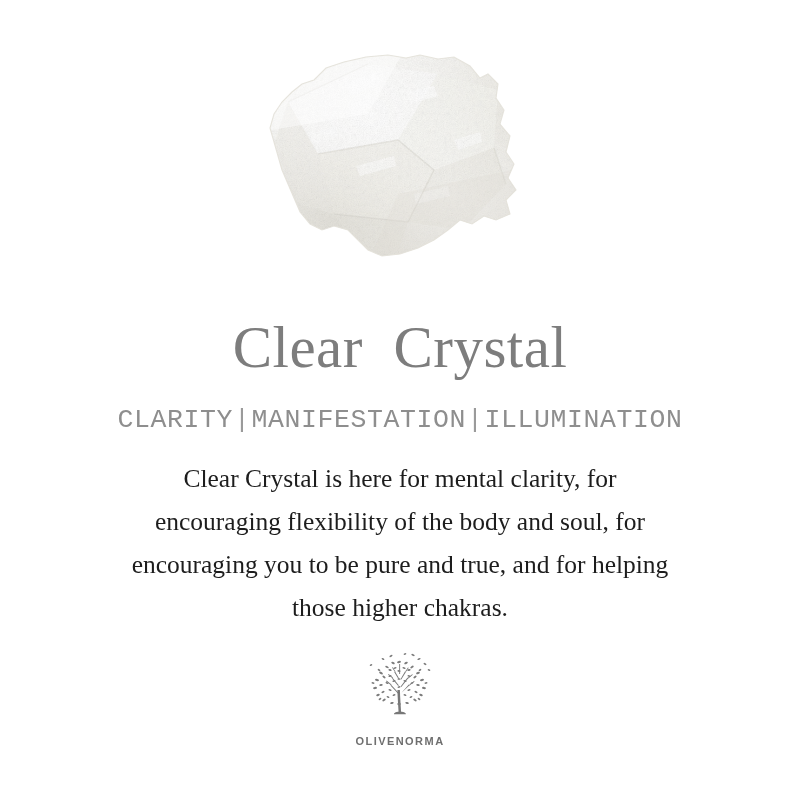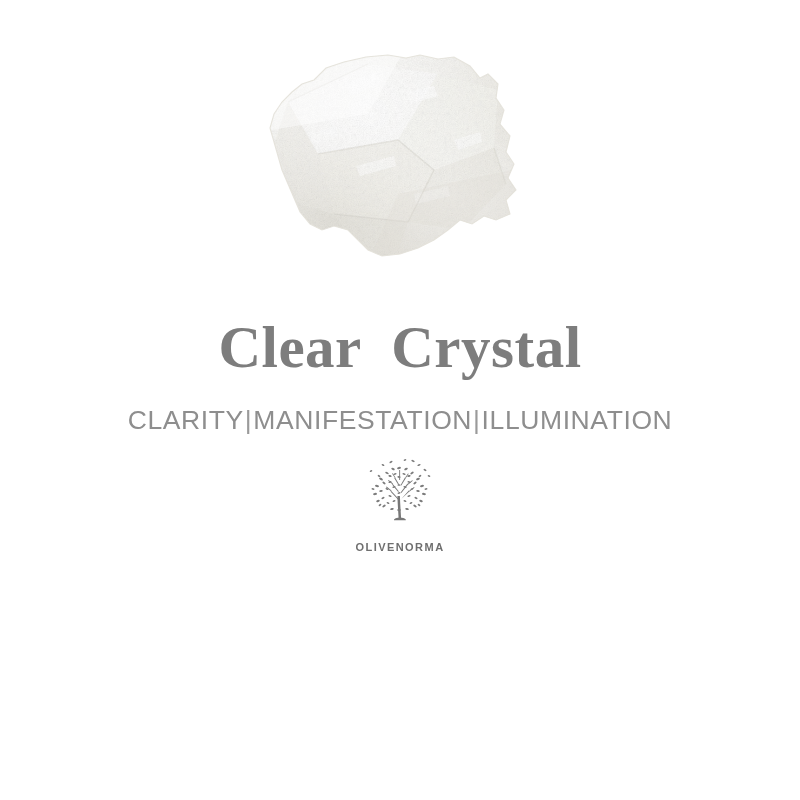--- a/index.html
+++ b/index.html
@@ -45,33 +45,33 @@
     height: 100%;
   }
 
   
   .title {
     margin: 0;
     padding: 0;
     font-family: "Liberation Serif", "DejaVu Serif", serif;
     font-size: 59px;
     line-height: 1;
-    font-weight: 700;
+    font-weight: 400;
     color: #7d7d7d;
     letter-spacing: 0.5px;
     text-align: center;
     white-space: pre;
     height: 62px;
   }
 
   .subtitle {
     margin: 0;
     padding: 0;
     margin-top: 26px;
-    font-family: Liberation Sans, sans-serif;
+    font-family: Liberation Mono, monospace;
     font-size: 26.5px;
     line-height: 1.1;
     font-weight: 300;
     color: #8e8e8e;
     letter-spacing: 0.6px;
     text-align: right;
     white-space: pre;
   }
   .subtitle .sep {
     color: #9a9a9a;
@@ -210,20 +210,24 @@
                  L52,168 L46,154 L40,140 L34,126 L30,112 L26,98 L22,84 L26,70
                  L34,58 L44,48 L54,40 Z" fill="none" stroke="#e3e1d9" stroke-width="1.1" opacity="0.9"></path>
       </svg>
     </div>
   </div>
 
   <h1 class="title">Clear  Crystal</h1>
 
   <div class="subtitle"><span>CLARITY</span><span class="sep">|</span><span>MANIFESTATION</span><span class="sep">|</span><span>ILLUMINATION</span></div>
 
+  <p class="body-copy">Clear Crystal is here for mental clarity, for
+encouraging flexibility of the body and soul, for
+encouraging you to be pure and true, and for helping
+those higher chakras.</p>
 
   <div class="logo">
     <svg class="logo-mark" viewBox="0 0 78 68" xmlns="http://www.w3.org/2000/svg">
       <g fill="#777777">
 
         <path d="M37.6,62.5 C37.2,55 36.6,47 36.4,40 L38.9,40 C39.1,47 39.7,55 40.1,62.5 Z"></path>
         <path d="M33,63.4 C34.6,62.2 36.2,61.6 38.8,61.5 L39.2,61.5 C41.6,61.6 43.2,62.2 44.8,63.4 L44.8,64.2 L33,64.2 Z"></path>
 
         <path d="M37.4,44 L29.5,35.5 L30.3,34.9 L38,43.2 Z"></path>
         <path d="M39.4,44 L47.8,34.6 L48.6,35.3 L40,43.3 Z"></path>

